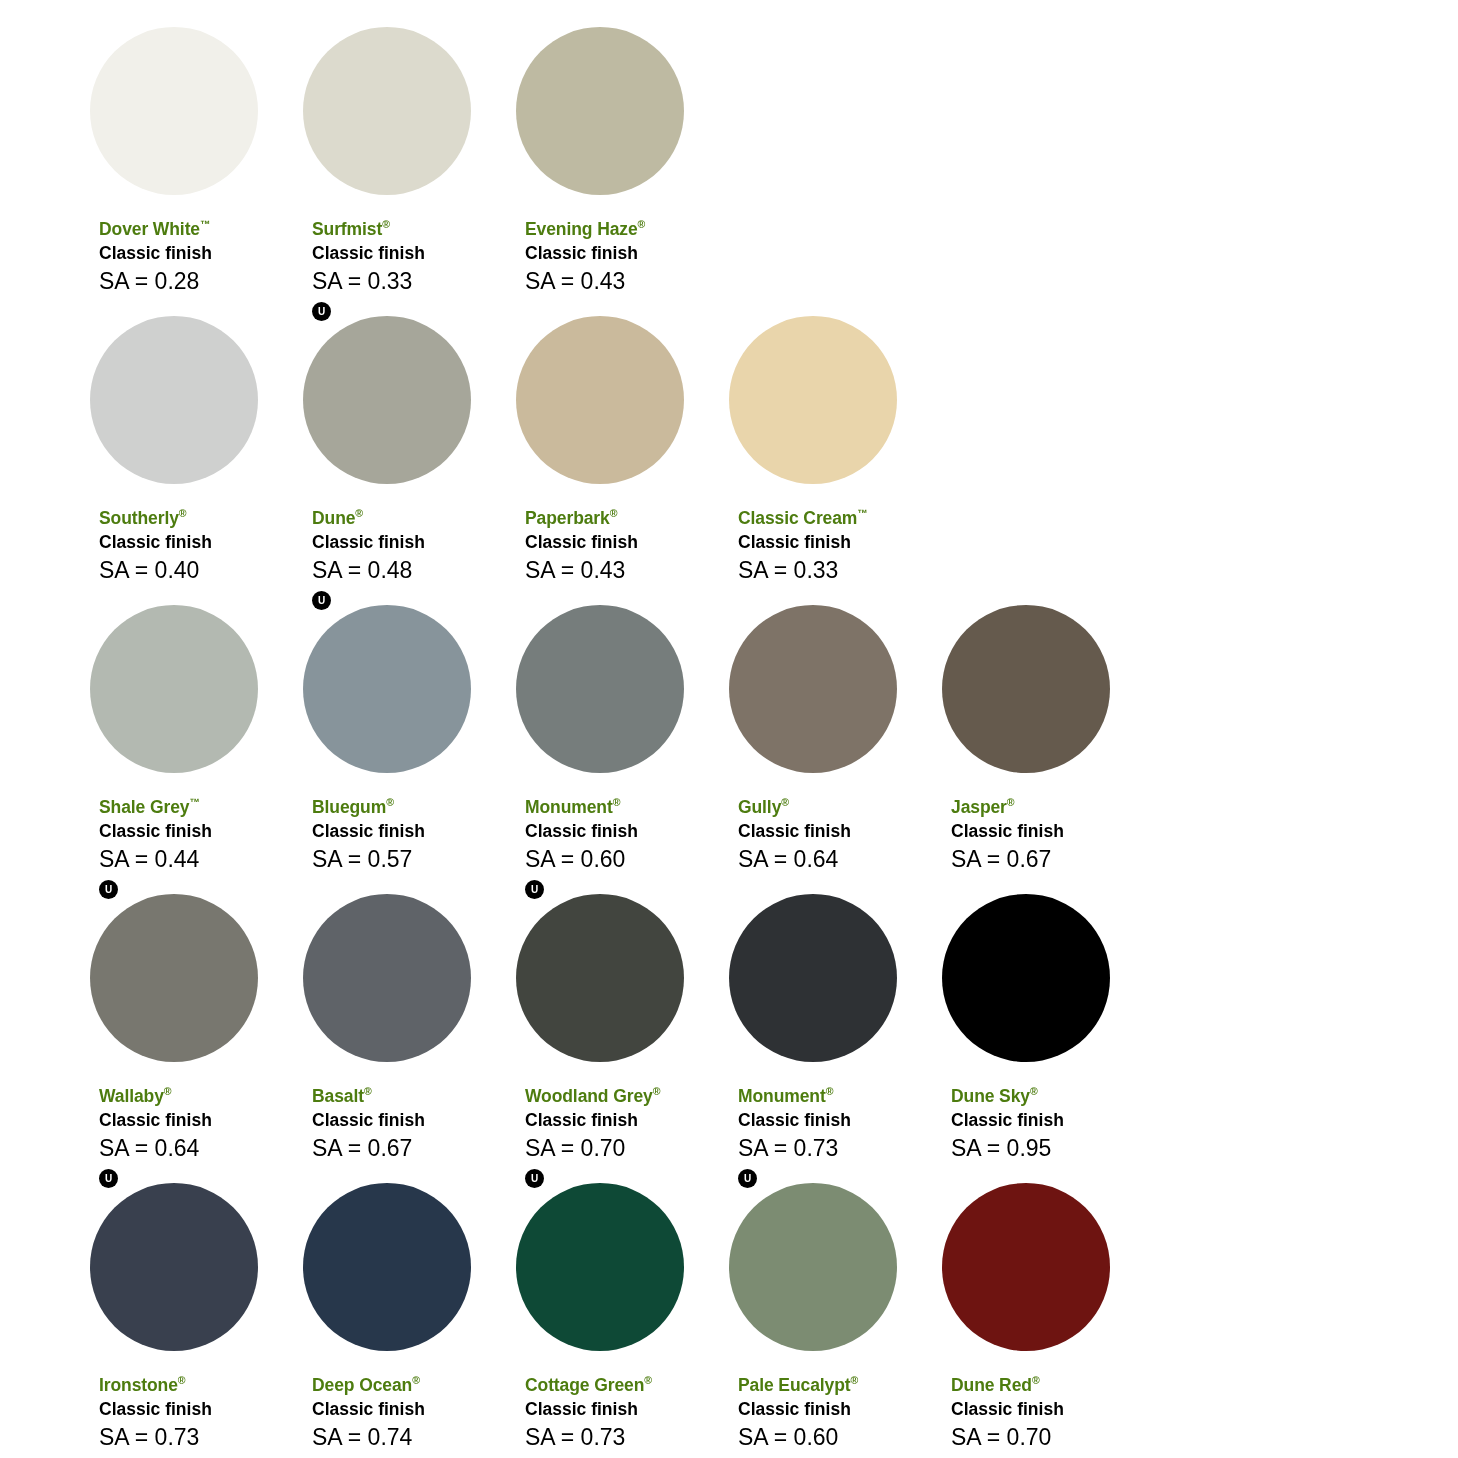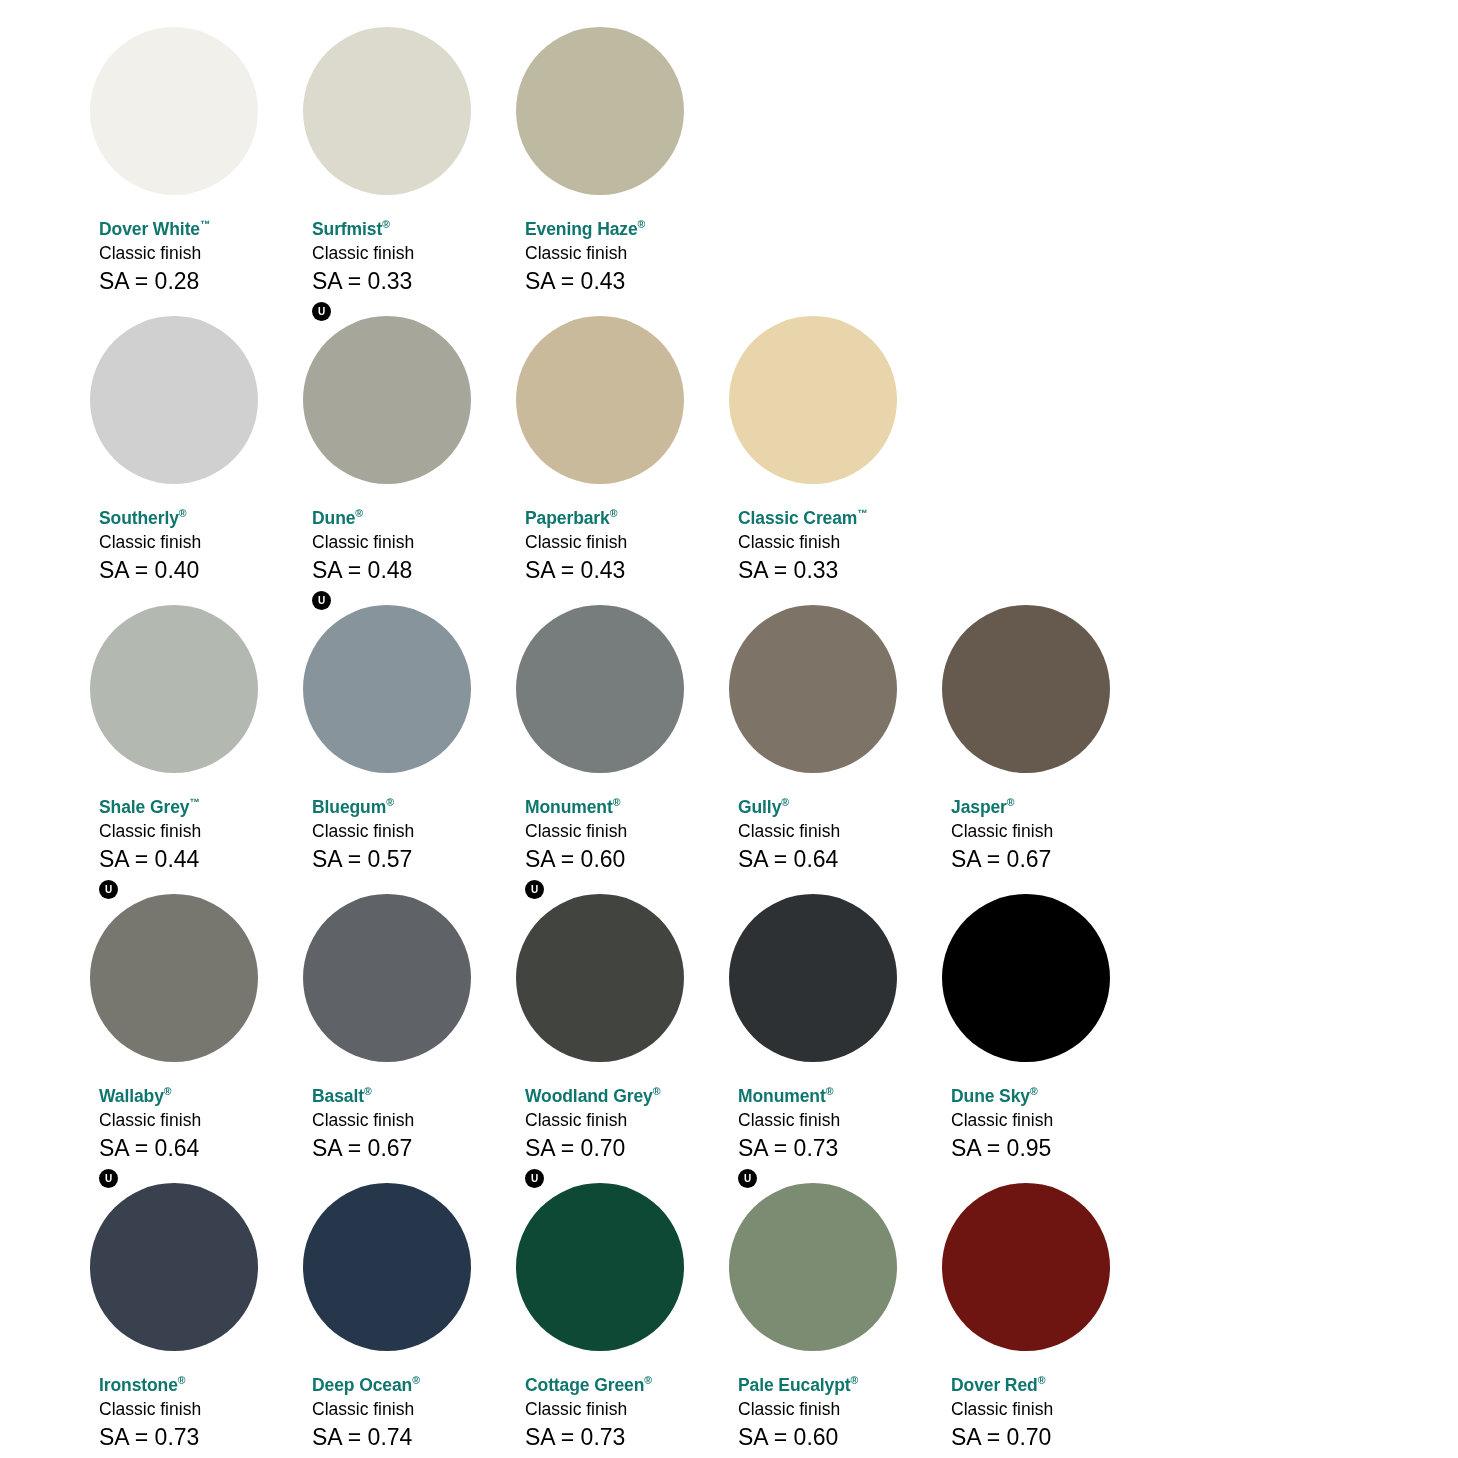--- a/index.html
+++ b/index.html
@@ -52,35 +52,35 @@
     margin-top: 24px;
     margin-left: 9px;
     line-height: 1;
   }
 
   .swatch-name {
     font-size: 17.5px;
     font-weight: bold;
     letter-spacing: -0.1px;
     white-space: nowrap;
-    color: #0f766e;
+    color: #4d7c0f;
     margin: 0 0 7px 0;
     display: block;
   }
 
   .swatch-name .mark {
     font-size: 10.5px;
     vertical-align: super;
     font-weight: bold;
     letter-spacing: 0;
   }
 
   .swatch-finish {
     font-size: 17.5px;
-    font-weight: normal;
+    font-weight: bold;
     color: #000000;
     white-space: nowrap;
     margin: 0 0 7px 0;
     display: block;
   }
 
   .swatch-sa {
     font-size: 23px;
     font-weight: normal;
     color: #000000;
@@ -288,19 +288,19 @@
         <div class="swatch-disc" style="background: rgb(124, 140, 114);"></div>
         <div class="swatch-info">
           <span class="swatch-name"><span>Pale Eucalypt</span><span class="mark">®</span></span>
           <span class="swatch-finish">Classic finish</span>
           <span class="swatch-sa">SA = 0.60</span>
         </div>
       </div>
       <div class="swatch-cell">
         <div class="swatch-disc" style="background: rgb(110, 20, 17);"></div>
         <div class="swatch-info">
-          <span class="swatch-name"><span>Dover Red</span><span class="mark">®</span></span>
+          <span class="swatch-name"><span>Dune Red</span><span class="mark">®</span></span>
           <span class="swatch-finish">Classic finish</span>
           <span class="swatch-sa">SA = 0.70</span>
         </div>
       </div>
     </div>
   </div>
 
 </body></html>

